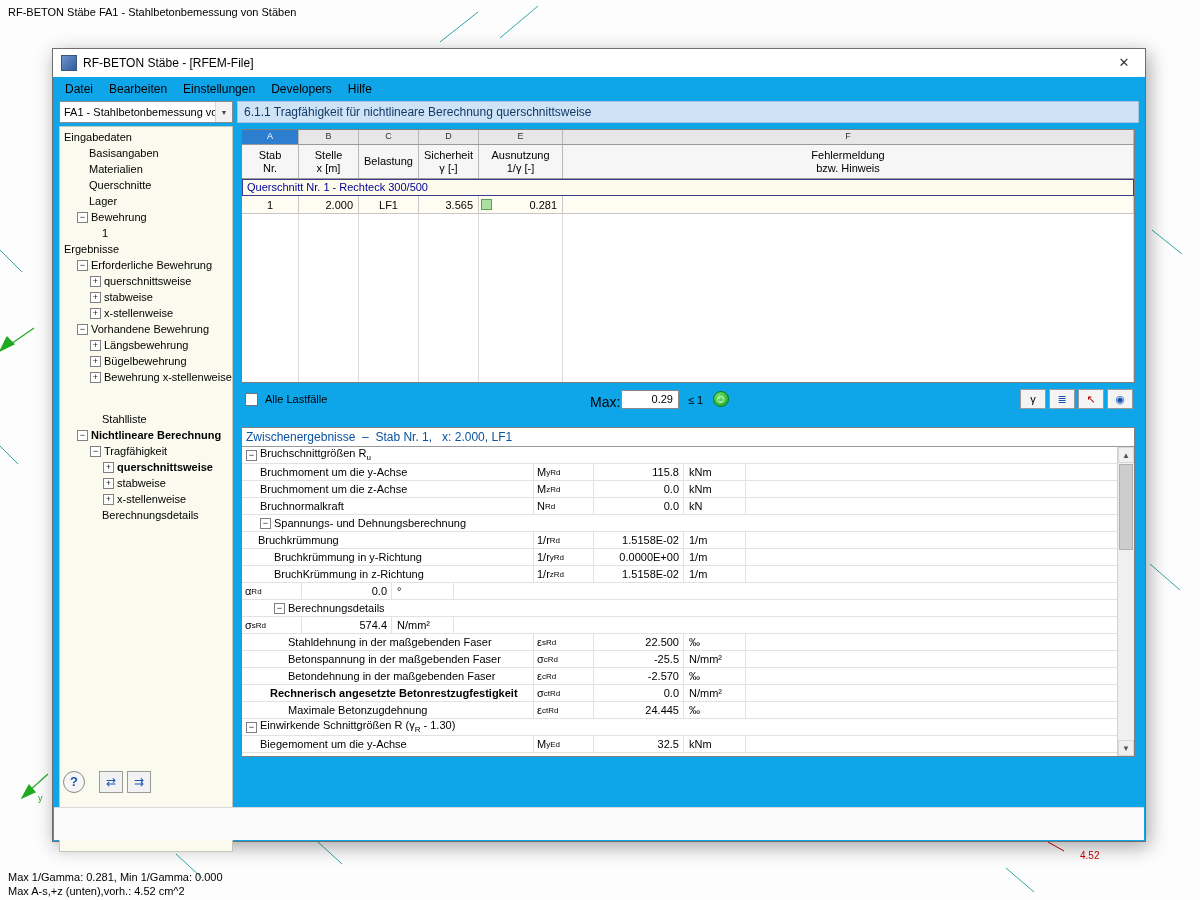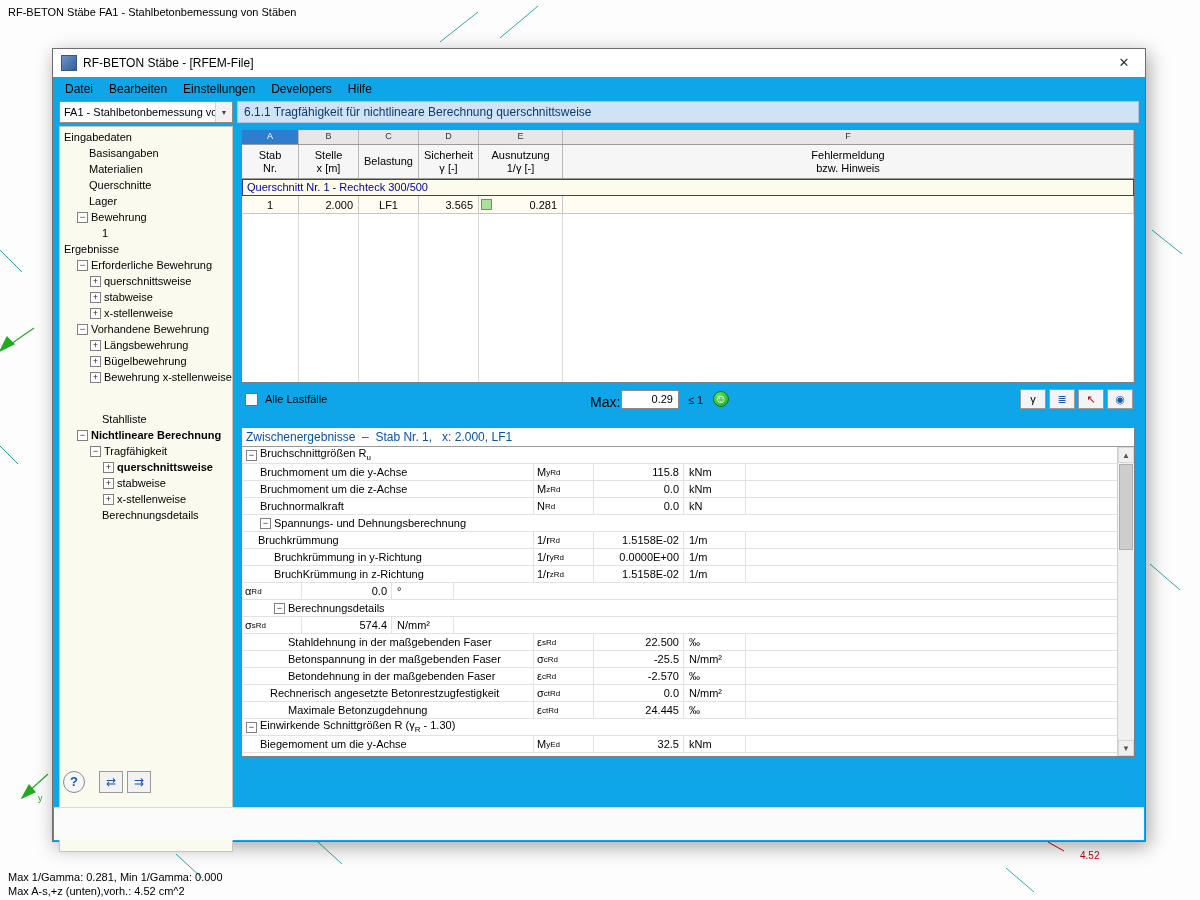--- a/index.html
+++ b/index.html
@@ -418,21 +418,21 @@
           <div class="rest"></div>
         </div>
         <div class="drow">
           <div class="lbl" style="padding-left: 46px;">Betondehnung in der maßgebenden Faser</div>
           <div class="sym">ε<sub>cRd</sub></div>
           <div class="val">-2.570</div>
           <div class="unt">‰</div>
           <div class="rest"></div>
         </div>
         <div class="drow">
-          <div class="lbl" style="padding-left: 28px;">Rechnerisch angesetzte Betonrestzugfestigkeit</div>
+          <div class="lbl" style="padding-left: 28px; font-weight: bold;">Rechnerisch angesetzte Betonrestzugfestigkeit</div>
           <div class="sym">σ<sub>ctRd</sub></div>
           <div class="val">0.0</div>
           <div class="unt">N/mm²</div>
           <div class="rest"></div>
         </div>
         <div class="drow">
           <div class="lbl" style="padding-left: 46px;">Maximale Betonzugdehnung</div>
           <div class="sym">ε<sub>ctRd</sub></div>
           <div class="val">24.445</div>
           <div class="unt">‰</div>

